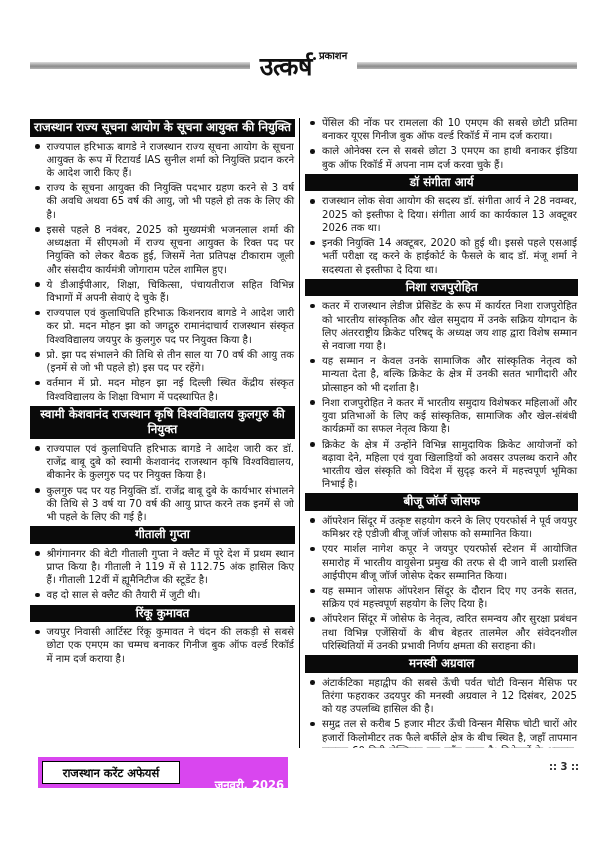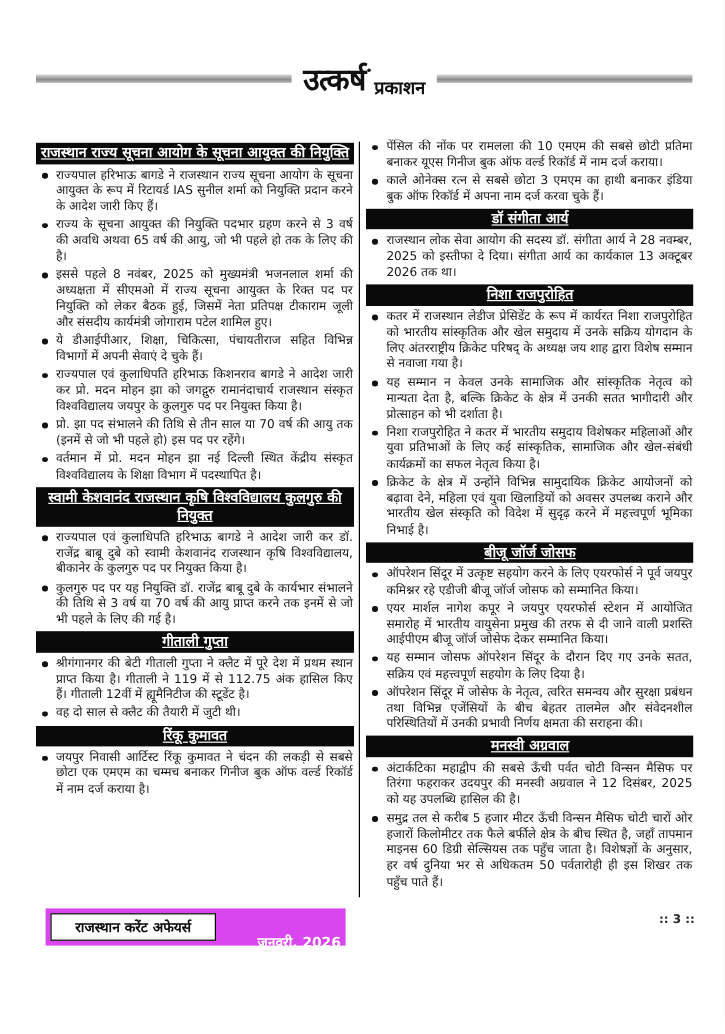--- a/index.html
+++ b/index.html
@@ -5,43 +5,43 @@
   html,body{margin:0;padding:0;background:#e8e8e8;}
   .page{
     position:relative;width:604px;height:862px;background:#ffffff;
     margin:0 auto;font-family:"DejaVu Sans","Liberation Sans",sans-serif;
     overflow:hidden;box-sizing:border-box;
   }
   
   .masthead{position:absolute;top:52px;left:30px;right:27px;height:26px;
     display:flex;align-items:center;}
   .rule{flex:1;height:7px;background:linear-gradient(180deg,#dcdcdc 0%,#8c8c8c 60%,#b3b3b3 100%);}
-  .brand{flex:none;padding:0 10px;display:flex;align-items:flex-end;white-space:nowrap;}
+  .brand{flex:none;padding:0 10px;display:flex;align-items:flex-start;white-space:nowrap;}
   .brand-main{font-size:25px;font-weight:bold;color:#111;letter-spacing:-0.5px;}
   .brand-mark{width:3px;height:3px;border-radius:50%;background:#111;display:inline-block;
     margin:0 3px 14px 1px;align-self:center;}
-  .brand-sub{font-size:15px;font-weight:bold;color:#111;}
+  .brand-sub{font-size:10px;font-weight:bold;color:#111;}
   
   .content{position:absolute;top:116px;left:30px;width:548px;height:632px;
     display:flex;overflow:hidden;}
   .col{overflow:hidden;}
   .col-left{width:265px;flex:none;}
   .divider{flex:none;width:1.4px;background:#000;margin:2px 5px 0 4px;}
   .col-right{flex:1;}
   
   .pill{height:38px;border-radius:22px;padding:4px 5px;margin:2px 3px 9px 2px;
     background:linear-gradient(155deg,#f7f7f7 0%,#bdbdbd 45%,#7d7d7d 100%);
     box-shadow:2px 3px 5px rgba(0,0,0,.35);}
   .pill-inner{height:100%;border-radius:18px;border:1px solid #cfcfcf;
     background:linear-gradient(180deg,#ffffff 0%,#efefef 80%,#dadada 100%);
     display:flex;align-items:center;justify-content:center;
     font-weight:bold;font-size:14.5px;color:#111;}
   
   .section-bar{background:#0a0a0a;color:#ffffff;font-weight:bold;font-size:11.8px;
-    line-height:1.32;text-align:center;padding:1px 4px;margin:3px 0 3px;text-decoration:underline;}
+    line-height:1.32;text-align:center;padding:1px 4px;margin:3px 0 3px;}
   .bullet{display:flex;margin:0 0 2px;}
   .dot{flex:none;width:4.6px;height:4.6px;border-radius:50%;background:#111;
     margin:4.5px 7px 0 5px;}
   .btext{flex:1;font-size:10.1px;line-height:1.31;text-align:justify;color:#161616;
     padding-right:1px;}
   
   .footer-bar{position:absolute;left:38px;top:757px;width:250px;height:31px;
     background:#d946ef;display:flex;align-items:center;padding:4px;box-sizing:border-box;}
   .footer-left{background:#ffffff;border:1px solid #000;height:100%;flex:0 0 138px;
     display:flex;align-items:center;justify-content:center;
@@ -130,20 +130,24 @@
           </div>
           <div class="bullet">
             <span class="dot"></span>
             <span class="btext">काले ओनेक्स रत्न से सबसे छोटा 3 एमएम का हाथी बनाकर इंडिया बुक ऑफ रिकॉर्ड में अपना नाम दर्ज करवा चुके हैं।</span>
           </div>
           <div class="section-bar">डॉ संगीता आर्य</div>
           <div class="bullet">
             <span class="dot"></span>
             <span class="btext">राजस्थान लोक सेवा आयोग की सदस्य डॉ. संगीता आर्य ने 28 नवम्बर, 2025 को इस्तीफा दे दिया। संगीता आर्य का कार्यकाल 13 अक्टूबर 2026 तक था।</span>
           </div>
+          <div class="bullet">
+            <span class="dot"></span>
+            <span class="btext">इनकी नियुक्ति 14 अक्टूबर, 2020 को हुई थी। इससे पहले एसआई भर्ती परीक्षा रद्द करने के हाईकोर्ट के फैसले के बाद डॉ. मंजू शर्मा ने सदस्यता से इस्तीफा दे दिया था।</span>
+          </div>
           <div class="section-bar">निशा राजपुरोहित</div>
           <div class="bullet">
             <span class="dot"></span>
             <span class="btext">कतर में राजस्थान लेडीज प्रेसिडेंट के रूप में कार्यरत निशा राजपुरोहित को भारतीय सांस्कृतिक और खेल समुदाय में उनके सक्रिय योगदान के लिए अंतरराष्ट्रीय क्रिकेट परिषद् के अध्यक्ष जय शाह द्वारा विशेष सम्मान से नवाजा गया है।</span>
           </div>
           <div class="bullet">
             <span class="dot"></span>
             <span class="btext">यह सम्मान न केवल उनके सामाजिक और सांस्कृतिक नेतृत्व को मान्यता देता है, बल्कि क्रिकेट के क्षेत्र में उनकी सतत भागीदारी और प्रोत्साहन को भी दर्शाता है।</span>
           </div>
           <div class="bullet">

